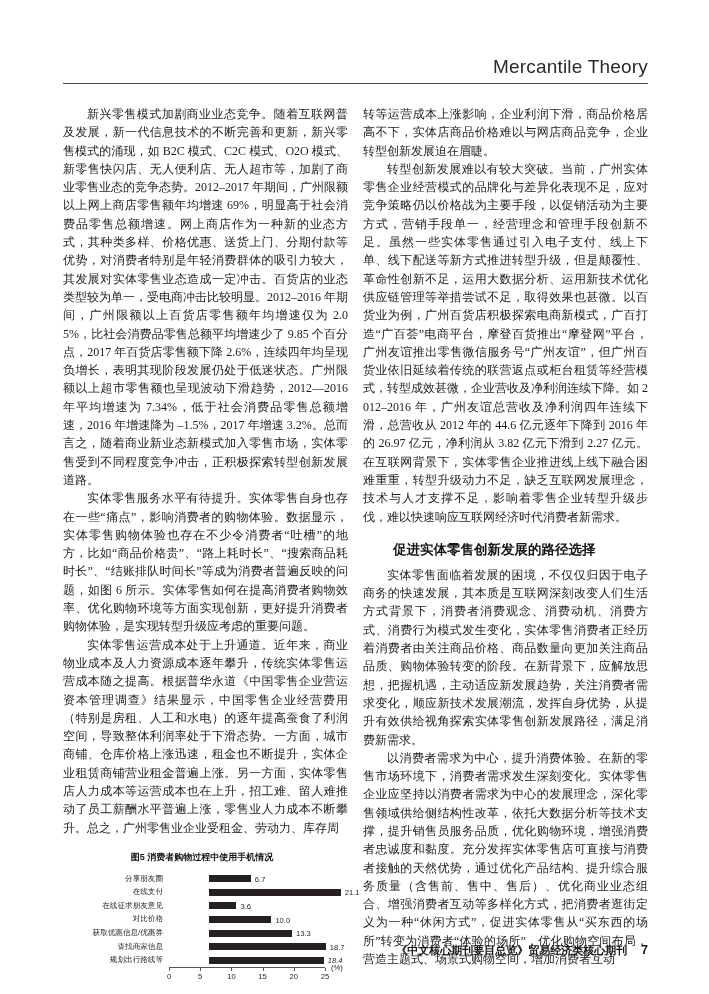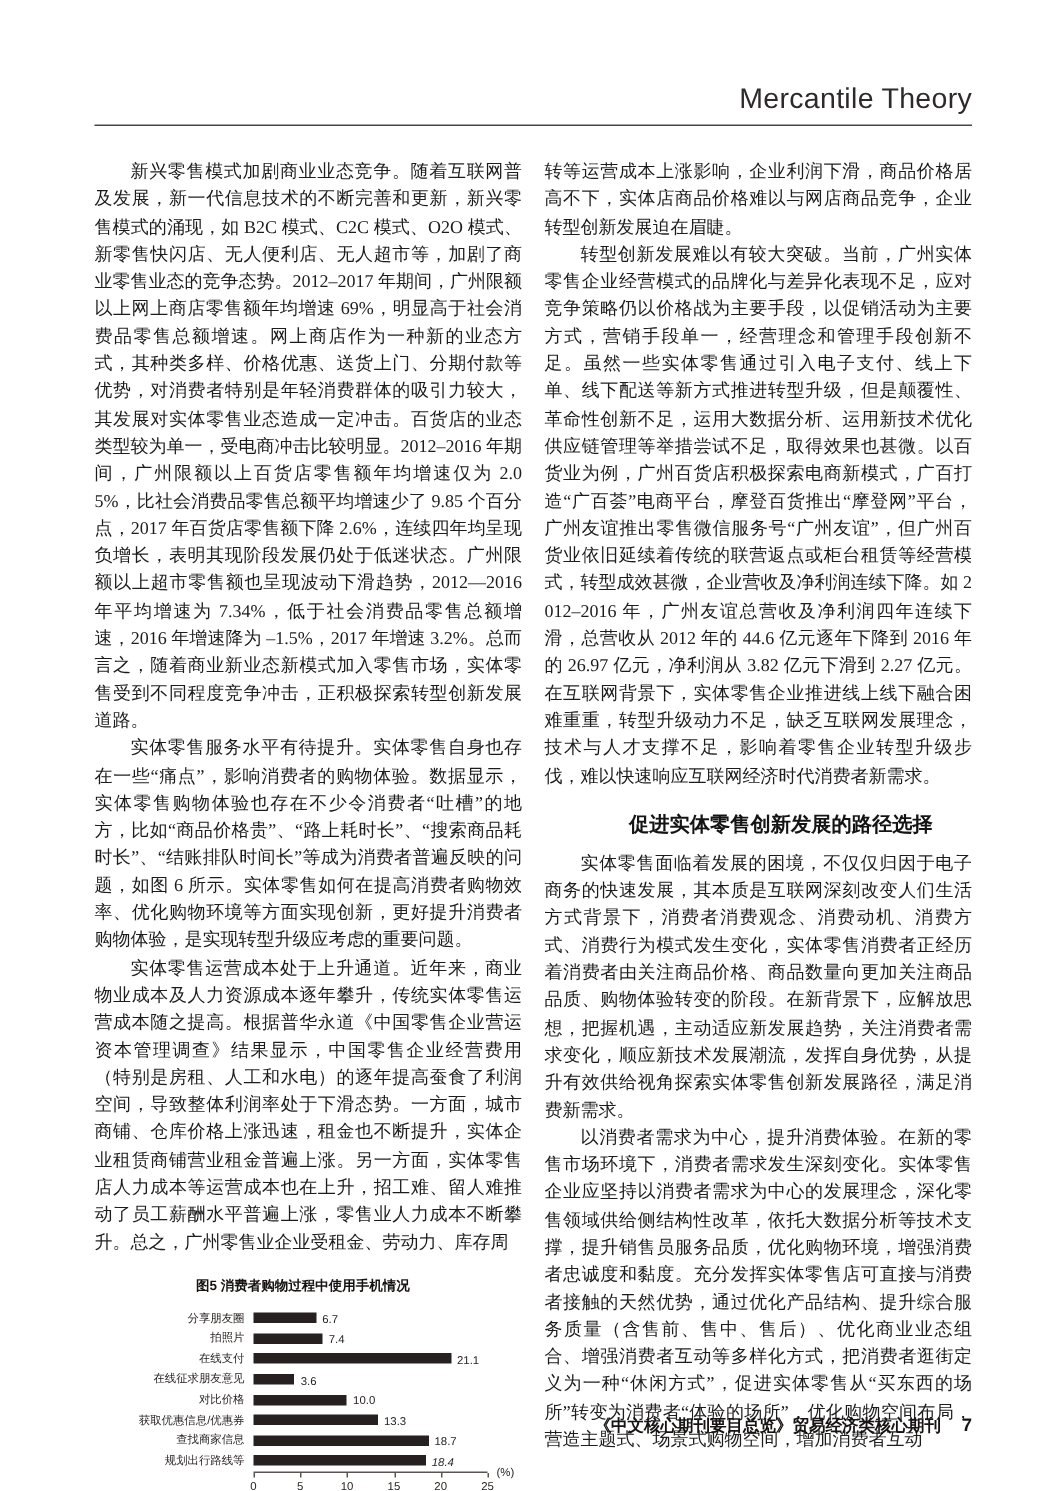--- a/index.html
+++ b/index.html
@@ -46,33 +46,32 @@
     text-justify:inter-ideograph;
     word-break:break-all;
   }
   .indent { text-indent:2em; }
   .section-heading {
     margin:15px 0 7px 30px;
     font-family:"Liberation Sans","DejaVu Sans",sans-serif;
     font-size:13.5px;
     font-weight:bold;
     color:#141414;
-    text-align:center;
   }
   
   .figure { margin:14px 0 0 0; width:278px; }
   .figure-title {
     font-family:"Liberation Sans","DejaVu Sans",sans-serif;
     font-size:9px;
     font-weight:bold;
     text-align:center;
     margin-bottom:8px;
     color:#171312;
   }
-  .chart-row { display:flex; align-items:center; height:13.6px; }
+  .chart-row { display:flex; align-items:center; height:13.6px;gap:40px; }
   .category-label {
     width:100px;
     text-align:right;
     padding-right:6px;
     font-family:"Liberation Sans","DejaVu Sans",sans-serif;
     font-size:7.6px;
     color:#241f1e;
     white-space:nowrap;
     flex:none;
   }
@@ -139,27 +138,20 @@
       <p class="para indent">实体零售运营成本处于上升通道。近年来，商业物业成本及人力资源成本逐年攀升，传统实体零售运营成本随之提高。根据普华永道《中国零售企业营运资本管理调查》结果显示，中国零售企业经营费用（特别是房租、人工和水电）的逐年提高蚕食了利润空间，导致整体利润率处于下滑态势。一方面，城市商铺、仓库价格上涨迅速，租金也不断提升，实体企业租赁商铺营业租金普遍上涨。另一方面，实体零售店人力成本等运营成本也在上升，招工难、留人难推动了员工薪酬水平普遍上涨，零售业人力成本不断攀升。总之，广州零售业企业受租金、劳动力、库存周</p>
 
       <figure class="figure">
         <figcaption class="figure-title">图5 消费者购物过程中使用手机情况</figcaption>
         <div id="chart">
             <div class="chart-row">
               <span class="category-label">分享朋友圈</span>
               <div class="bar-track">
                 <div class="bar" style="width: 41.808px; background: rgb(38, 32, 32);"></div>
                 <span class="value-label" style="left: 45.808px;">6.7</span>
-              </div>
-            </div>
-            <div class="chart-row">
-              <span class="category-label">拍照片</span>
-              <div class="bar-track">
-                <div class="bar" style="width: 46.176px; background: rgb(38, 32, 32);"></div>
-                <span class="value-label" style="left: 50.176px;">7.4</span>
               </div>
             </div>
             <div class="chart-row">
               <span class="category-label">在线支付</span>
               <div class="bar-track">
                 <div class="bar" style="width: 131.664px; background: rgb(38, 32, 32);"></div>
                 <span class="value-label" style="left: 135.664px;">21.1</span>
               </div>
             </div>
             <div class="chart-row">

